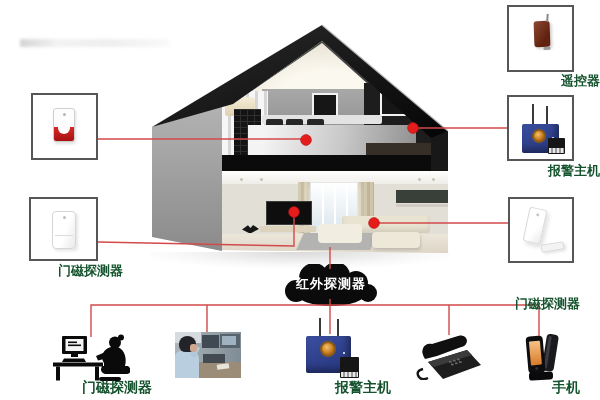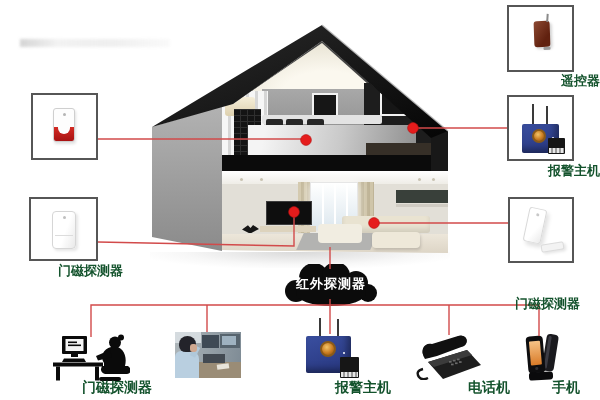--- a/index.html
+++ b/index.html
@@ -396,16 +396,15 @@
     </g>
     <rect x="8" y="40" width="24" height="8" rx="3" fill="#0a0a0c" transform="rotate(-3 20 44)"></rect>
   </svg>
 
   <div class="lbl z6" id="lbl-pir">门磁探测器</div>
   <div class="lbl z6" id="lbl-remote">遥控器</div>
   <div class="lbl z6" id="lbl-hostr">报警主机</div>
   <div class="lbl z6" id="lbl-door">门磁探测器</div>
   <div class="lbl lbl-b z6" id="lbl-comm">门磁探测器</div>
   <div class="lbl lbl-b z6" id="lbl-hostb">报警主机</div>
-  <div class="lbl lbl-b z6" id="lbl-tel">电话机</div>
   <div class="lbl lbl-b z6" id="lbl-mob">手机</div>
 
 </div>
 
 </body></html>

